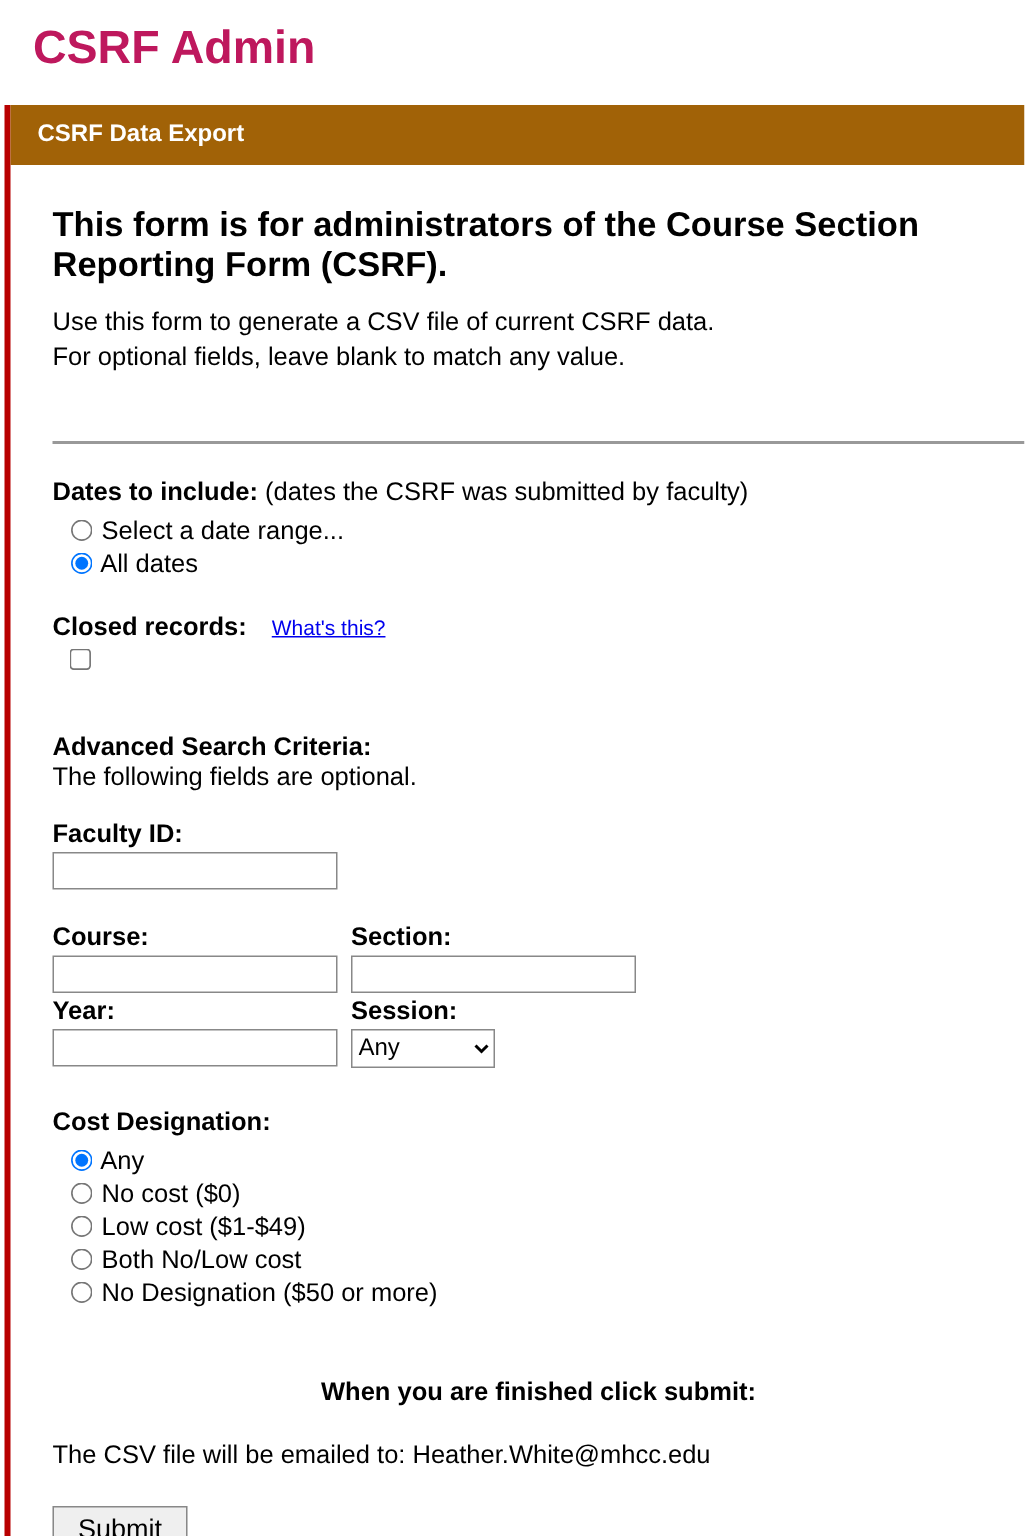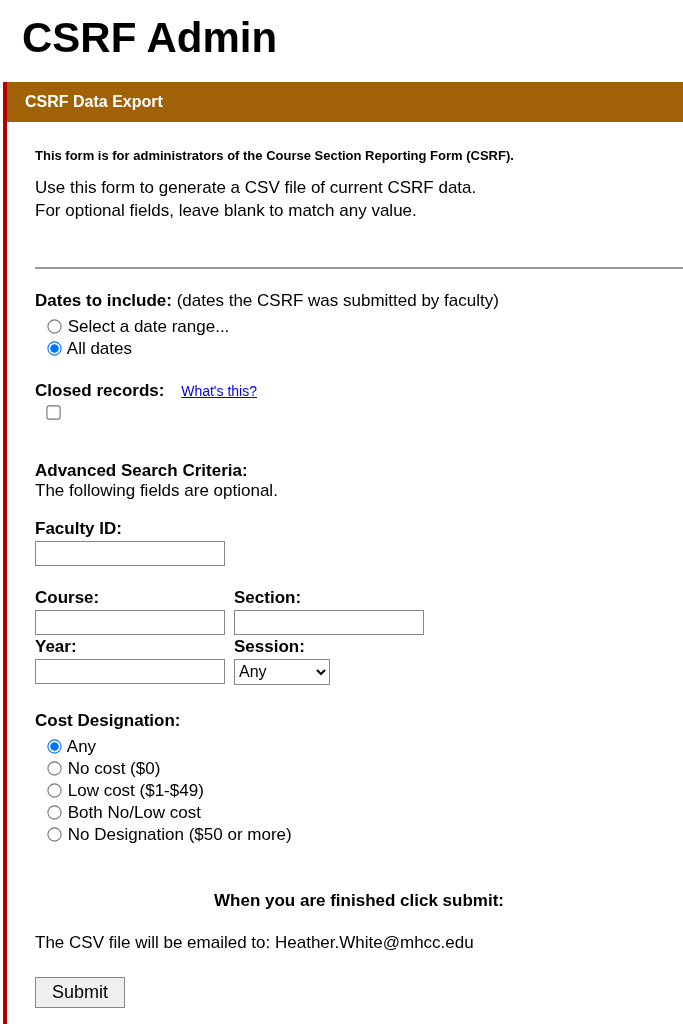--- a/index.html
+++ b/index.html
@@ -6,43 +6,43 @@
   body {
     margin: 0;
     padding: 0;
     font-family: Arial, Helvetica, sans-serif;
     font-size: 17px;
     color: #000;
     background: #fff;
     width: 683px;
   }
   .page-title {
-    color: #000000;
-    font-size: 42px;
+    color: #be185d;
+    font-size: 31px;
     font-weight: 600;
     margin: 14px 0 20px 22px;
     font-family: "Segoe UI", Arial, sans-serif;
   }
   .panel {
     margin-left: 3px;
     border-left: 4px solid #b80000;
   }
   .panel-header {
     background: #a16207;
     color: #fff;
     font-weight: bold;
     font-size: 16px;
     padding: 11px 18px;
   }
   .panel-body {
     padding: 26px 0 26px 28px;
   }
   .intro-bold {
     font-weight: bold;
-    font-size: 13px;
+    font-size: 23px;
     margin: 0 0 14px 0;
   }
   .intro-line {
     font-size: 17px;
     margin: 0;
     line-height: 1.35;
   }
   hr.sep {
     border: none;
     border-top: 2px solid #999;

